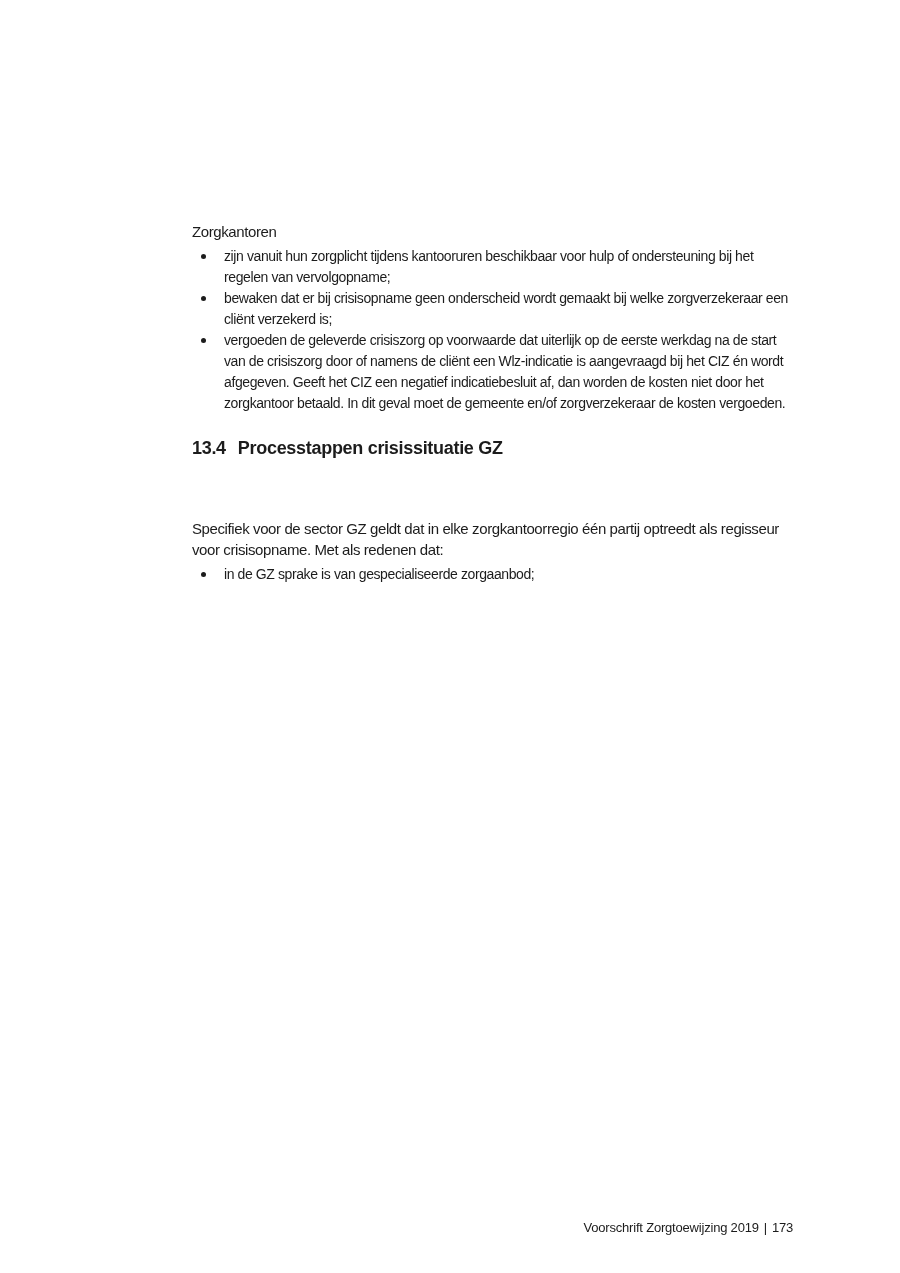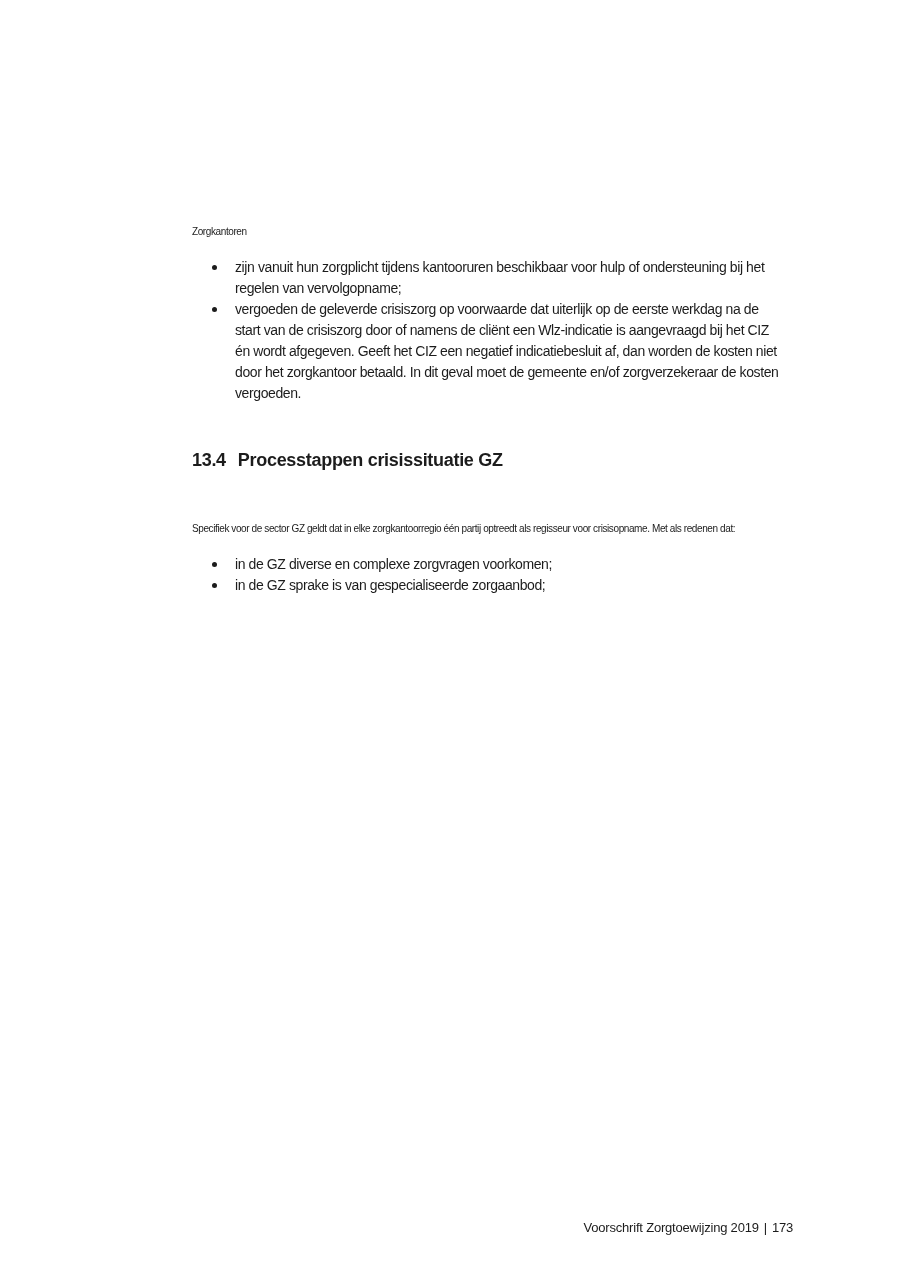--- a/index.html
+++ b/index.html
@@ -9,36 +9,36 @@
     position: relative;
     width: 900px;
     height: 1273px;
     background: #ffffff;
     overflow: hidden;
     font-family: "Liberation Sans", sans-serif;
     color: #1c1c1c;
   }
 
   .body-text {
-    font-size: 10px;
+    font-size: 15px;
     line-height: 21px;
     letter-spacing: -0.4px;
     margin: 0;
   }
 
   .block-intro {
     position: absolute;
     left: 192px;
     top: 221px;
     width: 606px;
   }
 
   ul.bullet-list {
     list-style: none;
-    margin: 15px;
+    margin: 4px;
     padding: 0;
   }
   ul.bullet-list > li {
     position: relative;
     padding-left: 28px;
     font-size: 14px;
     line-height: 21px;
     letter-spacing: -0.4px;
   }
   ul.bullet-list > li::before {
@@ -48,21 +48,21 @@
     top: 8px;
     width: 5px;
     height: 5px;
     border-radius: 50%;
     background: #1c1c1c;
   }
 
   .section-heading {
     position: absolute;
     left: 192px;
-    top: 448px;
+    top: 436px;
     width: 606px;
     margin: 0;
     font-size: 18px;
     line-height: 24px;
     font-weight: bold;
     letter-spacing: -0.3px;
     color: #1c1c1c;
   }
   .section-number {
     display: inline-block;
@@ -93,32 +93,32 @@
 </style>
 </head>
 <body>
 
 <div class="page">
 
   <div class="block-intro">
     <p class="body-text">Zorgkantoren</p>
     <ul class="bullet-list">
         <li>zijn vanuit hun zorgplicht tijdens kantooruren beschikbaar voor hulp of ondersteuning bij het regelen van vervolgopname;</li>
+        <li>bewaken dat er bij crisisopname geen onderscheid wordt gemaakt bij welke zorgverzekeraar een cliënt verzekerd is;</li>
         <li>vergoeden de geleverde crisiszorg op voorwaarde dat uiterlijk op de eerste werkdag na de start van de crisiszorg door of namens de cliënt een Wlz-indicatie is aangevraagd bij het CIZ én wordt afgegeven. Geeft het CIZ een negatief indicatiebesluit af, dan worden de kosten niet door het zorgkantoor betaald. In dit geval moet de gemeente en/of zorgverzekeraar de kosten vergoeden.</li>
       </ul>
   </div>
 
   <h2 class="section-heading">
     <span class="section-number">13.4</span><span class="section-title">Processtappen crisissituatie GZ</span>
   </h2>
 
   <div class="block-section-body">
     <p class="body-text">Specifiek voor de sector GZ geldt dat in elke zorgkantoorregio één partij optreedt als regisseur voor crisisopname. Met als redenen dat:</p>
     <ul class="bullet-list">
-        <li>in de GZ diverse en complexe zorgvragen voorkomen;</li>
         <li>in de GZ sprake is van gespecialiseerde zorgaanbod;</li>
       </ul>
   </div>
 
   <div class="footer">
     <span>Voorschrift Zorgtoewijzing 2019</span><span class="footer-sep">|</span><span>173</span>
   </div>
 
 </div>
 

